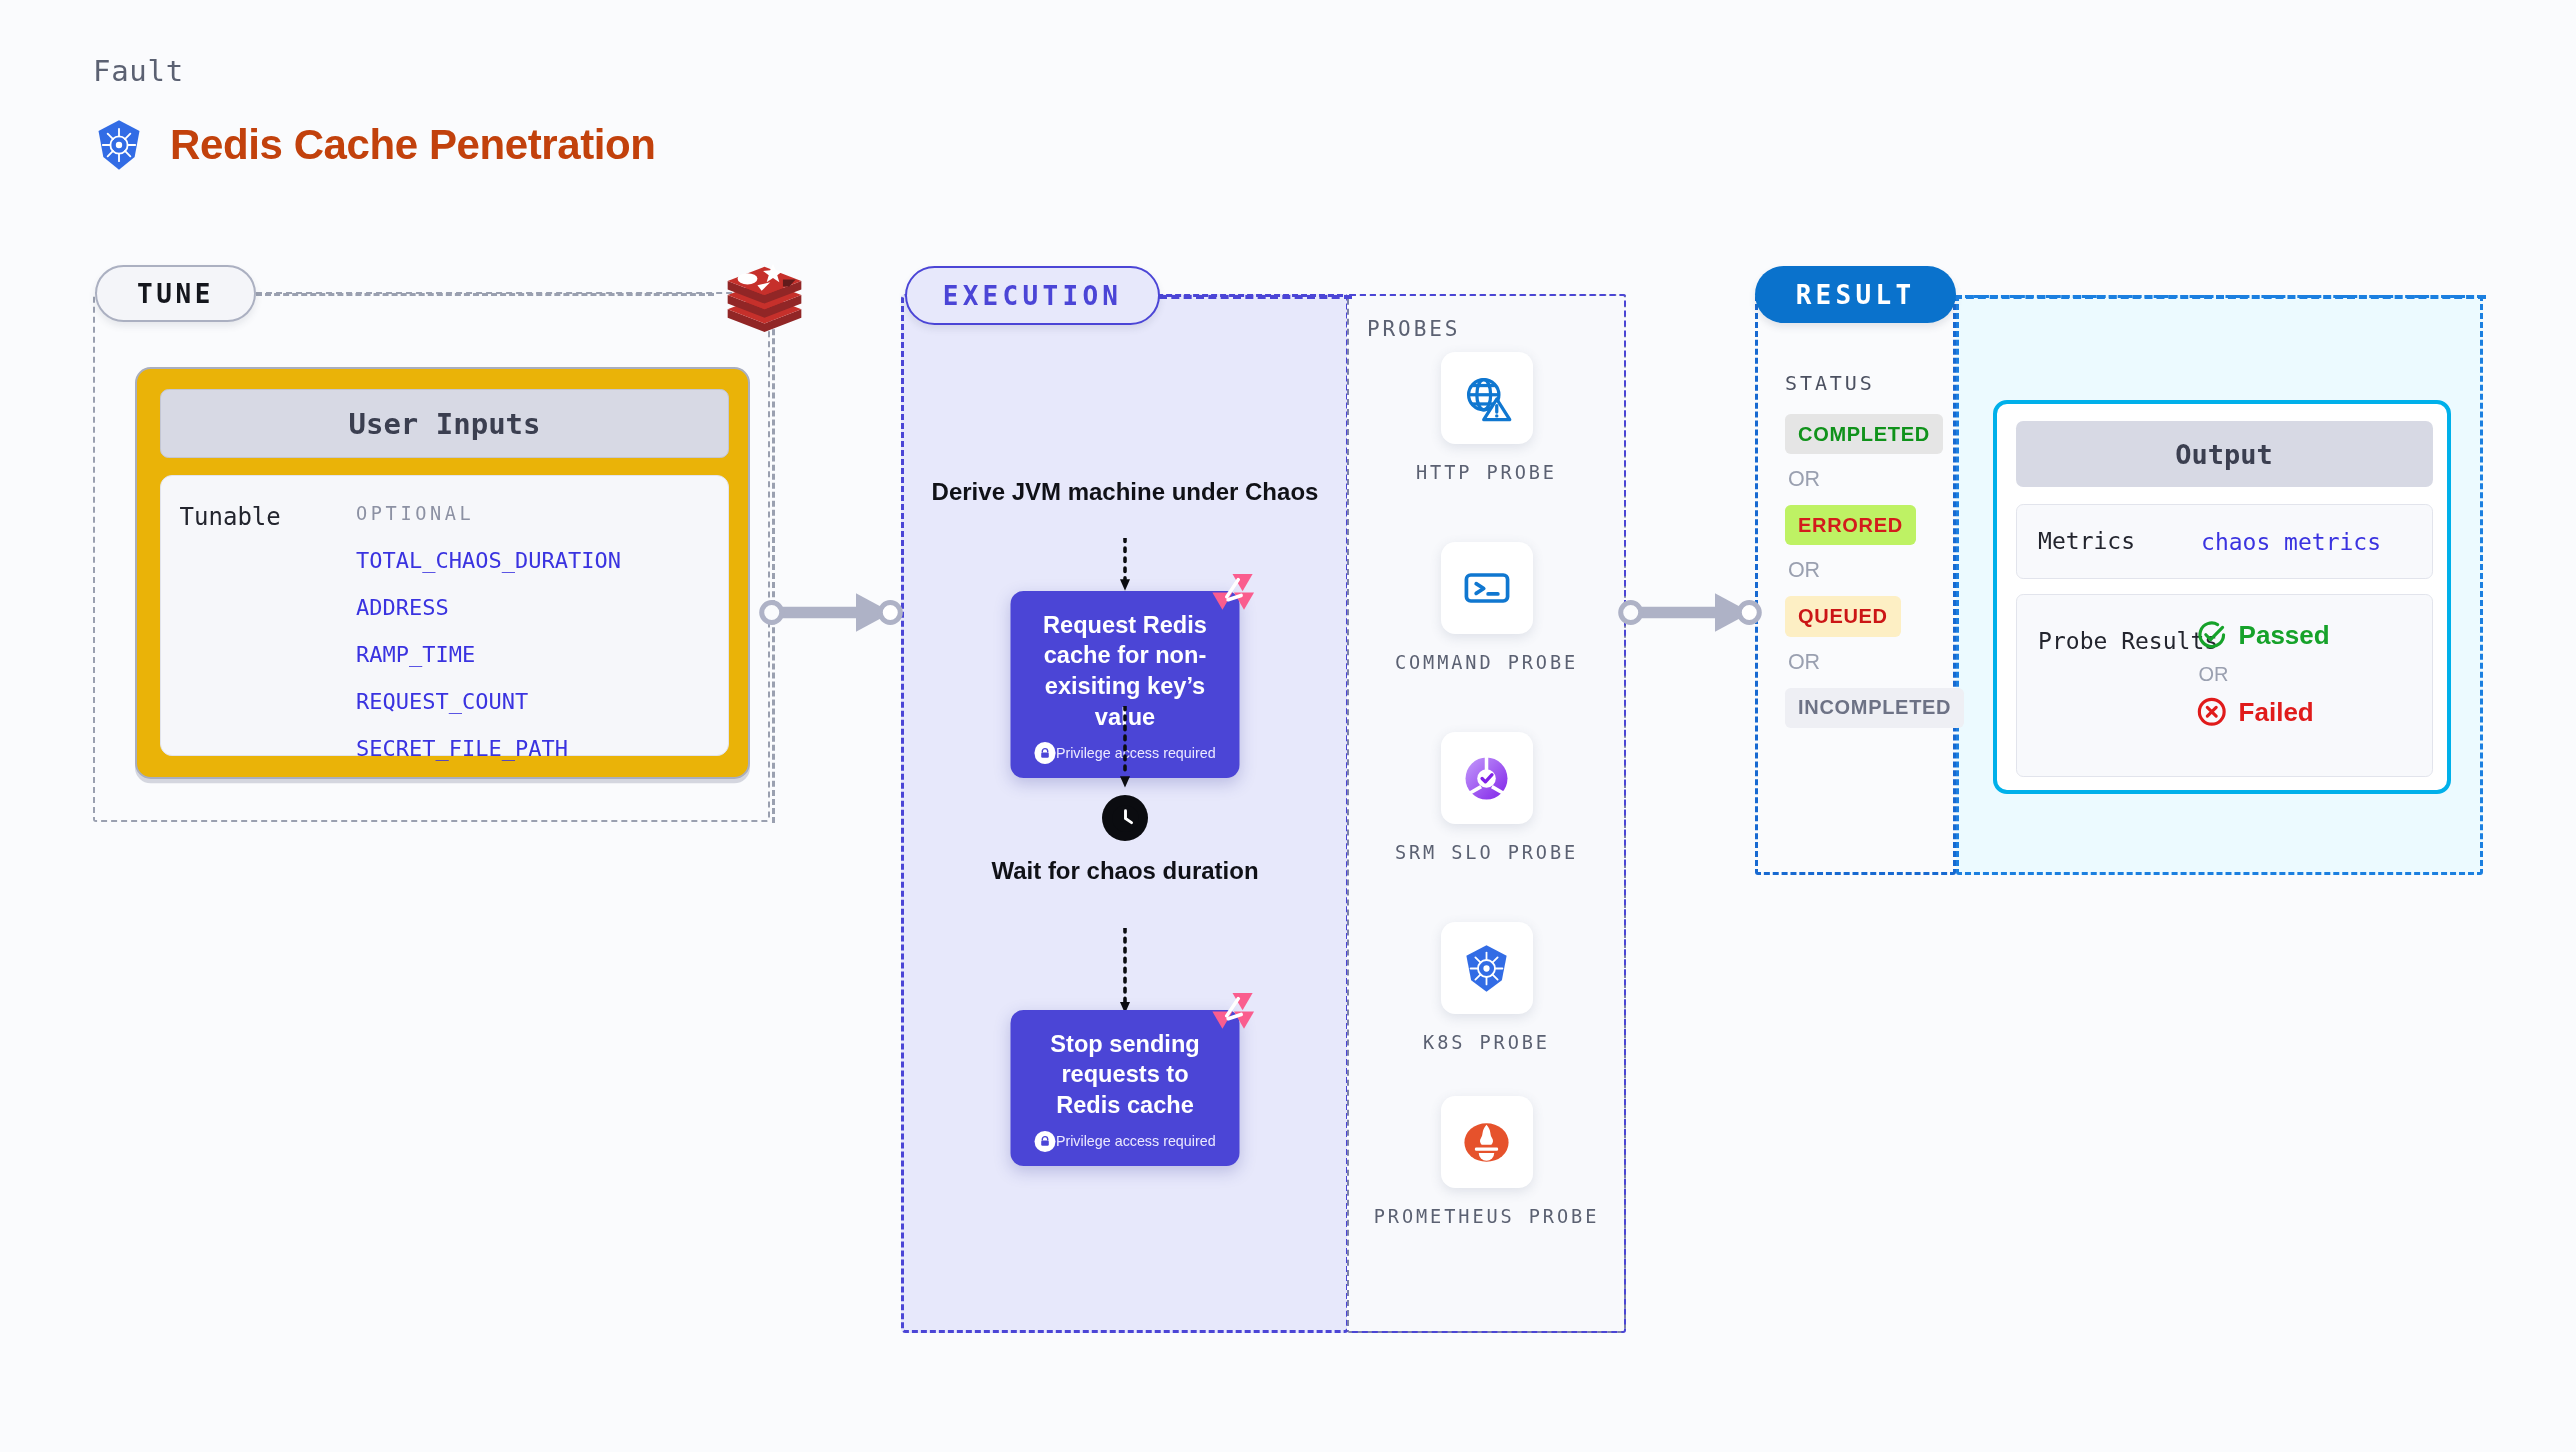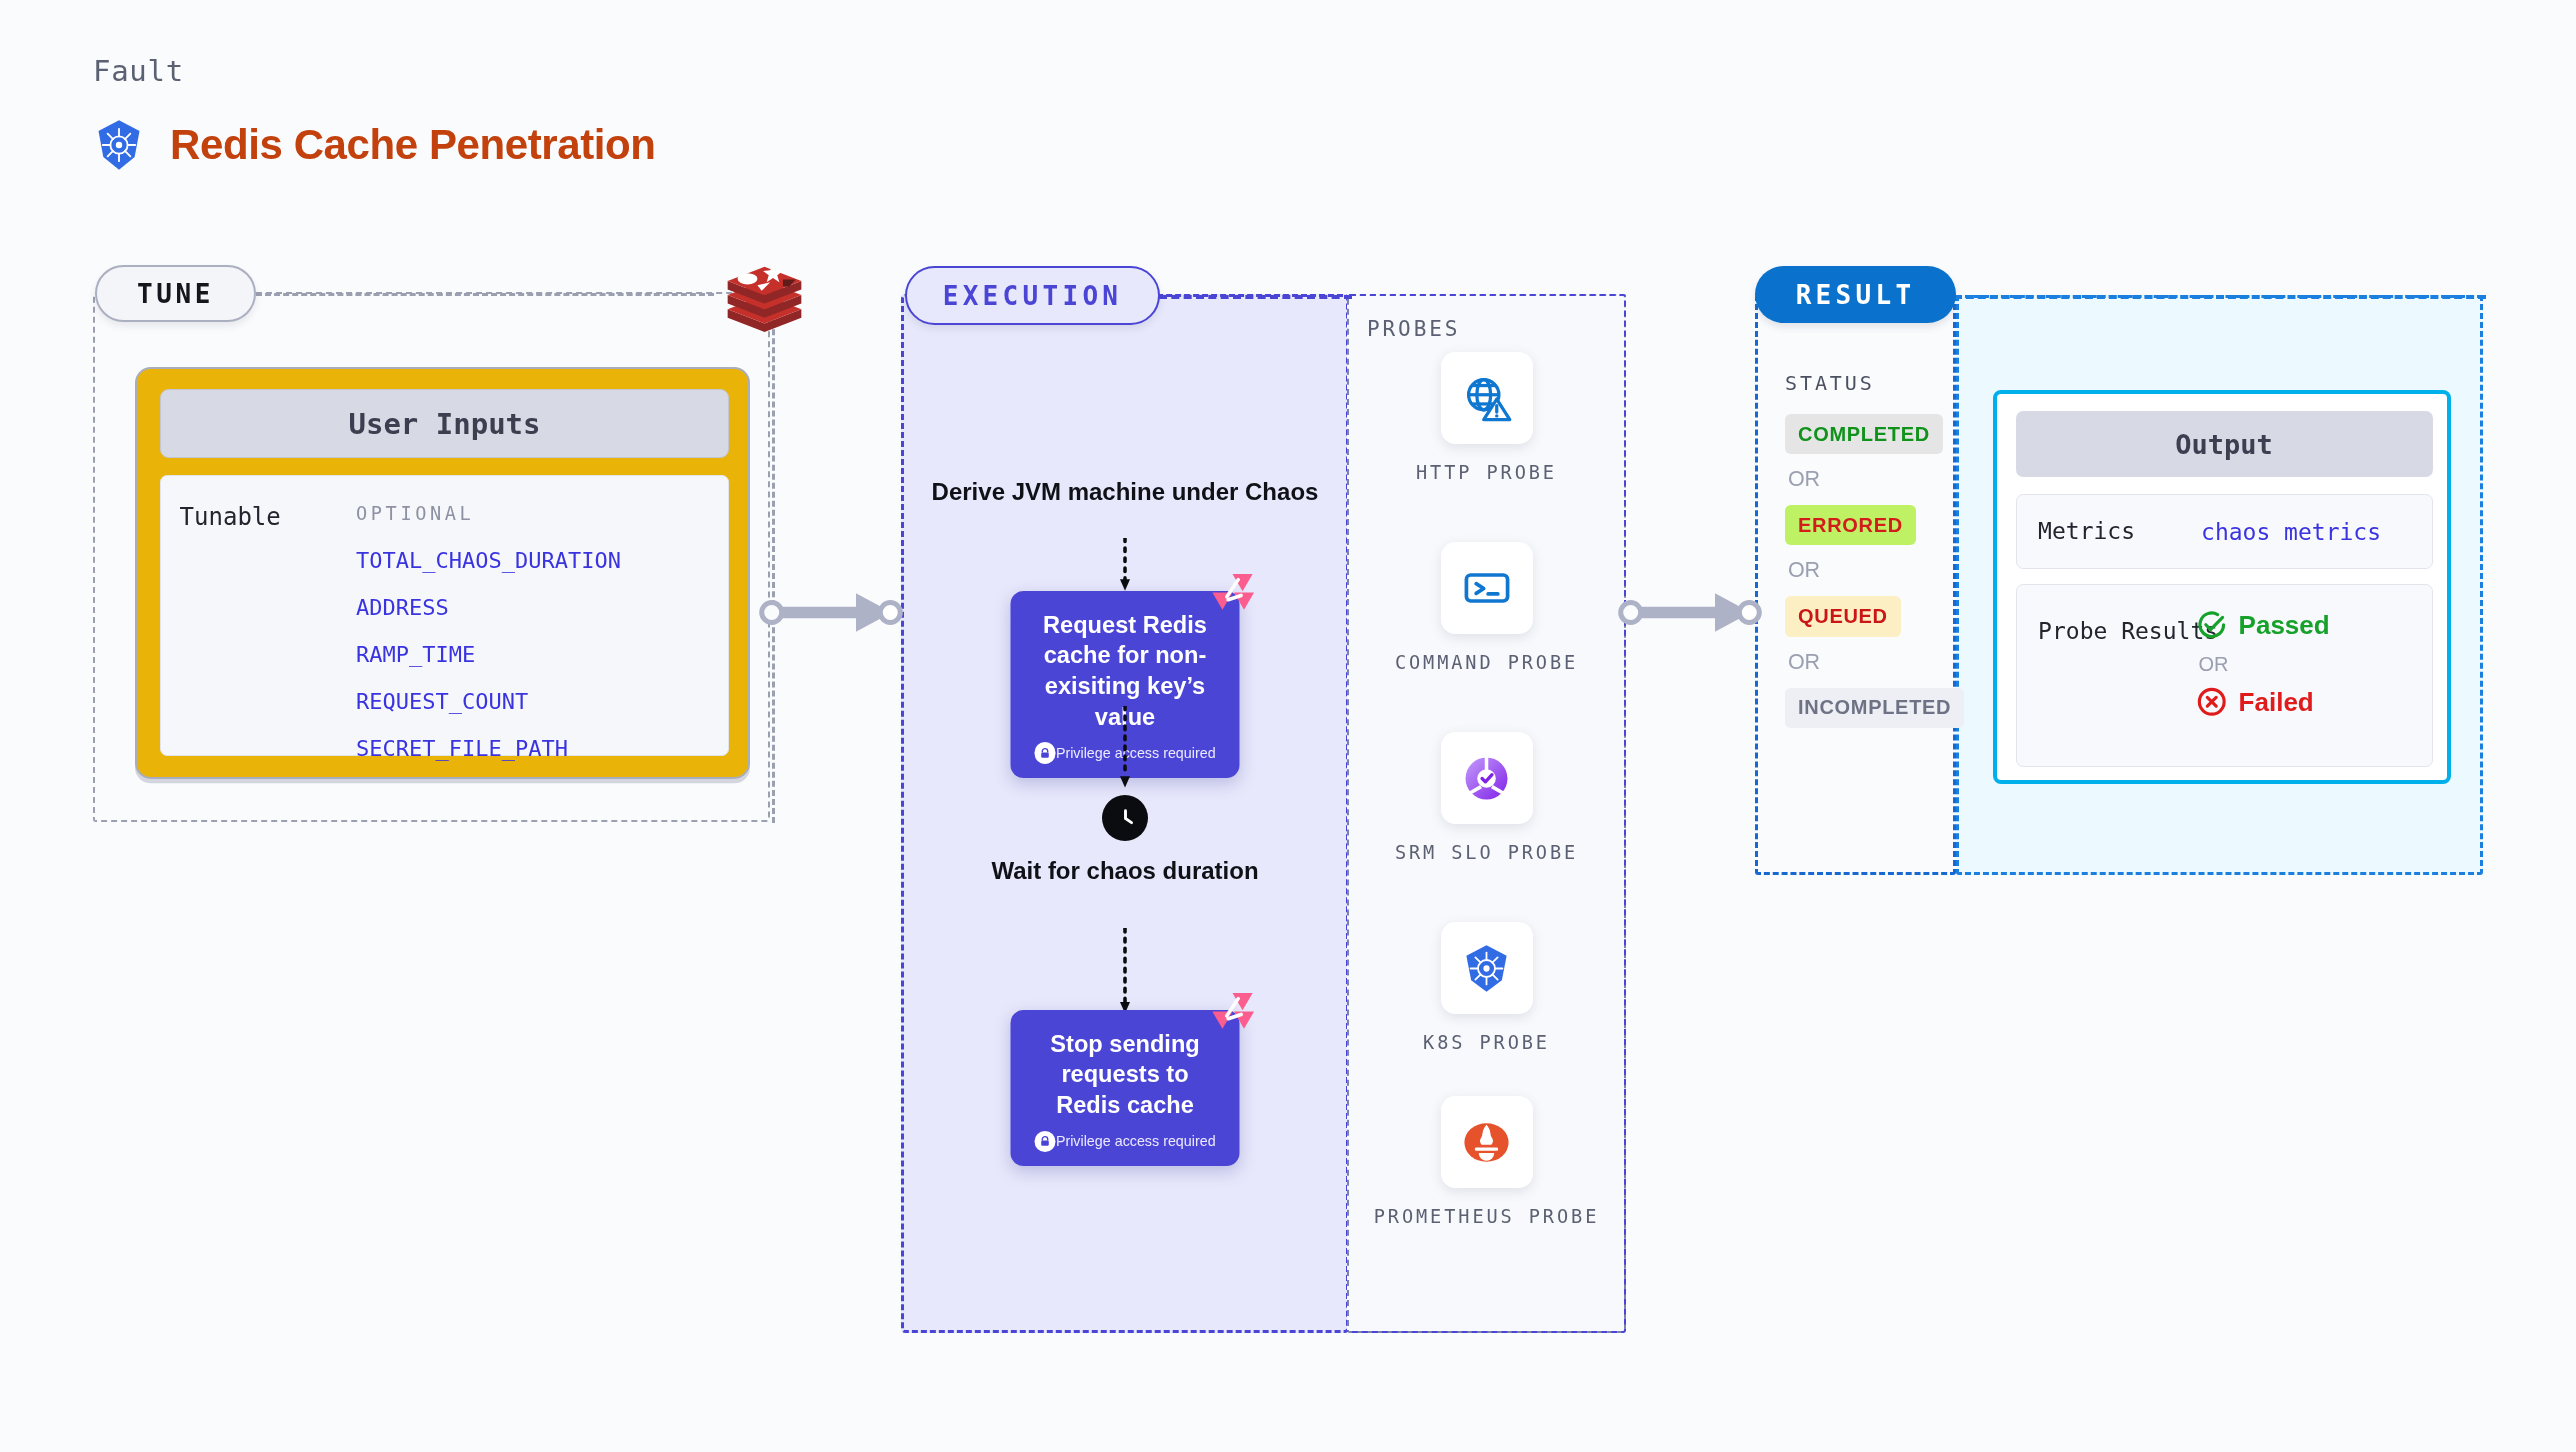--- a/index.html
+++ b/index.html
@@ -87,21 +87,21 @@
   }
   .ui-header {
     position: absolute; left: 23px; top: 20px; width: 569px; height: 69px;
     background: #d7d9e4; border: 1.4px solid #c3c6d4; border-radius: 8.6px;
     display: flex; align-items: center; justify-content: center;
     font-family: "DejaVu Sans Mono", monospace; font-size: 29px;
     font-weight: 700; color: #3b3f50;
   }
   .ui-body {
     position: absolute; left: 23px; top: 106px; width: 569px; height: 281px;
-    background: #f6f7fa; border: 1.4px solid #e2e4ec; border-radius: 7px;
+    background: #f6f7fa; border: 1.4px solid #e2e4ec; border-radius: 12px;
   }
   .tunable-word {
     position: absolute; left: 18.6px; top: 27px;
     font-family: "DejaVu Sans Mono", monospace; font-size: 24px; color: #23252e;
   }
   .optional-word {
     position: absolute; left: 195px; top: 27px;
     font-family: "DejaVu Sans Mono", monospace; font-size: 18.6px;
     color: #8c91a3; letter-spacing: 3.6px;
   }
@@ -211,22 +211,22 @@
   .chip-errored  { background: #bef264; color: #d31c1c; }
   .chip-queued   { background: #fdefc4; color: #cb1616; }
   .chip-incompleted { background: #eeeff4; color: #6d7285; }
   .or-word {
     font-size: 21.5px; color: #9aa0b0; margin: 13px 0 13px 2.9px;
     font-family: "Liberation Sans", sans-serif;
   }
 
   
   .out-card {
-    position: absolute; left: 1993px; top: 390px; width: 458px; height: 394px;
-    background: #ffffff; border: 4.3px solid #00b0ea; border-radius: 8px;
+    position: absolute; left: 1993px; top: 400px; width: 458px; height: 394px;
+    background: #ffffff; border: 4.3px solid #00b0ea; border-radius: 14px;
   }
   .out-header {
     position: absolute; left: 18.6px; top: 17px; width: 417px; height: 66px;
     background: #d7d9e4; border-radius: 7.2px;
     display: flex; align-items: center; justify-content: center;
     font-family: "DejaVu Sans Mono", monospace; font-size: 27px;
     font-weight: 700; color: #3b3f50;
   }
   .out-row-metrics {
     position: absolute; left: 18.6px; top: 100px; width: 417px; height: 75px;

